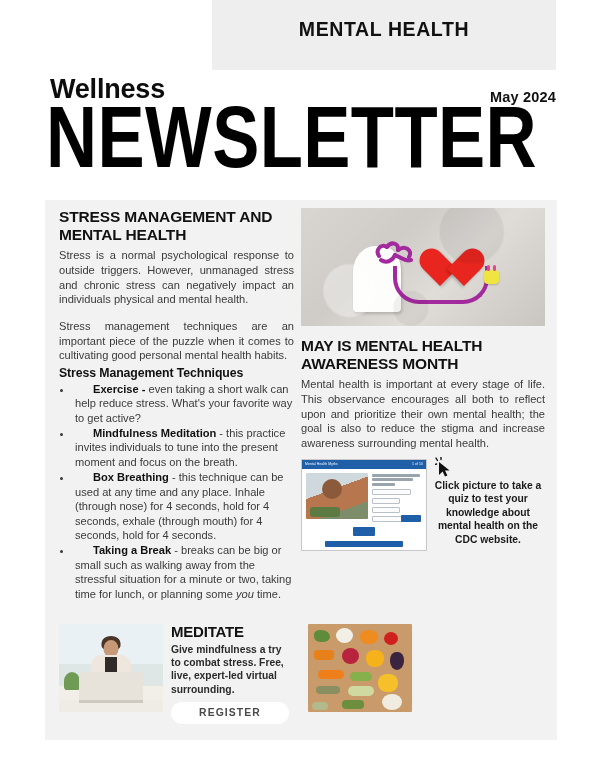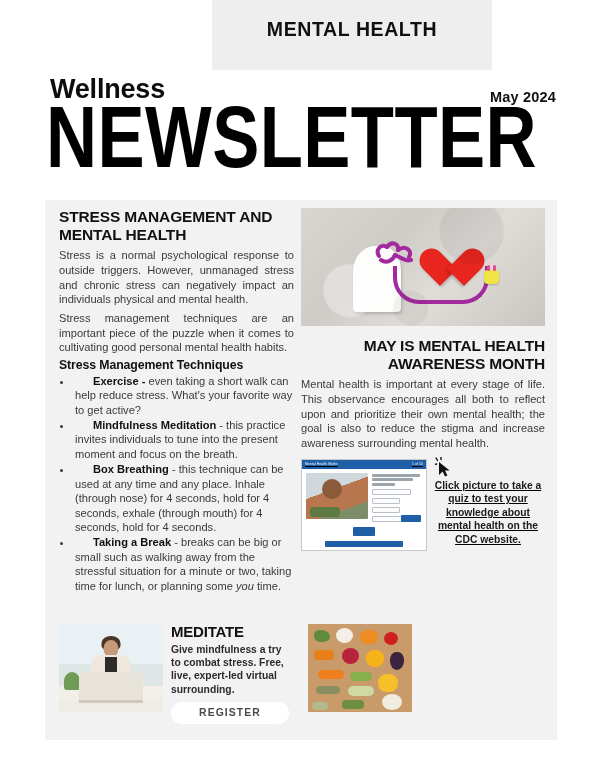--- a/index.html
+++ b/index.html
@@ -6,21 +6,21 @@
   html, body {
     width: 600px; height: 776px;
     background: #ffffff;
     font-family: "Liberation Sans", sans-serif;
     -webkit-font-smoothing: antialiased;
   }
   .page { position: relative; width: 600px; height: 776px; overflow: hidden; background:#fff; }
 
   
   .topband {
-    position: absolute; left: 212px; top: 0; width: 280px; height: 70px;
+    position: absolute; left: 212px; top: 0; width: 344px; height: 70px;
     background: #eeeeee;
   }
   .topband-label {
     position: absolute; left: 0; right: 0; top: 18px;
     text-align: center;
     font-size: 19.5px; font-weight: bold; letter-spacing: 0.6px; color: #111;
   }
   .wellness {
     position: absolute; left: 50px; top: 74px;
     font-size: 27px; font-weight: bold; letter-spacing: -0.2px; color: #0d0d0d;
@@ -51,21 +51,21 @@
   
   .col-left { position: absolute; left: 14px; top: 8px; width: 235px; }
   .h-left {
     font-size: 15.5px; font-weight: bold; line-height: 1.14; color: #111;
     letter-spacing: -0.15px;
   }
   .body-just {
     margin-top: 5px; font-size: 11.1px; line-height: 1.32; color: #3a3a3a;
     text-align: justify;
   }
-  .body-just p + p { margin-top: 4px; }
+  .body-just p + p { margin-top: 12px; }
   .sub-head {
     margin-top: 3px; font-size: 12.3px; font-weight: bold; color: #111; letter-spacing: -0.1px;
   }
   ul.techniques { margin: 2px 0 0 14px; }
   ul.techniques li {
     font-size: 11.1px; line-height: 1.3; color: #3a3a3a;
     margin-bottom: 1px; padding-left: 2px;
   }
   ul.techniques li b { color: #111; padding-left: 18px; }
   .ital { font-style: italic; }
@@ -120,25 +120,24 @@
   }
   .hero-plug::before, .hero-plug::after{
     content:""; position:absolute; top:-5px; width:3px; height:6px; background:#e04a8a; border-radius:2px;
   }
   .hero-plug::before{ left:3px; } .hero-plug::after{ left:9px; }
 
   .h-right {
     margin-top: 11px;
     font-size: 15.5px; font-weight: bold; line-height: 1.14; color: #111;
     letter-spacing: -0.2px;
-    text-align: right;
-  }
-
-  
-  .quiz-row { margin-top: 8px; display: flex; align-items: flex-start; text-decoration: underline; }
+  }
+
+  
+  .quiz-row { margin-top: 8px; display: flex; align-items: flex-start; }
   .quiz-shot {
     width: 126px; height: 92px; flex: none;
     background: #ffffff; border: 1px solid #c8c8c8; position: relative; overflow: hidden;
   }
   .qs-bar { height: 9px; background: #1f5fa8; display:flex; align-items:center; justify-content:space-between; padding:0 3px; }
   .qs-bar span { font-size: 3.4px; color:#fff; letter-spacing:.1px; }
   .qs-body { padding: 4px; display: flex; gap: 4px; }
   .qs-photo {
     width: 62px; height: 46px; flex:none; border-radius:1px; overflow:hidden;
     background: linear-gradient(160deg,#cfd9dd 0 38%,#b8764e 38% 74%,#7d8d6a 74% 100%);

